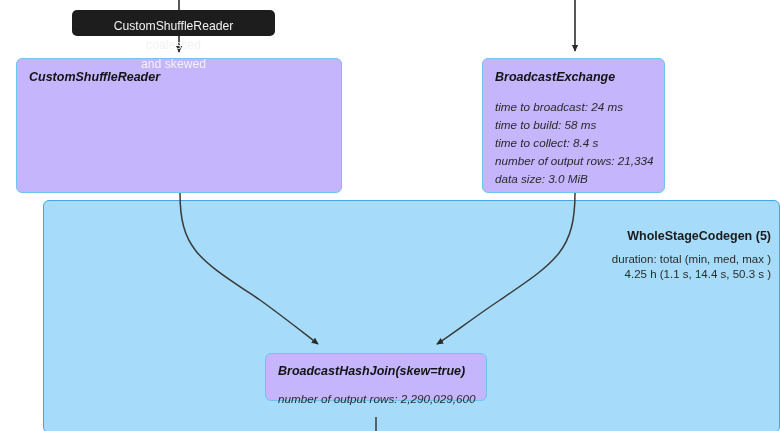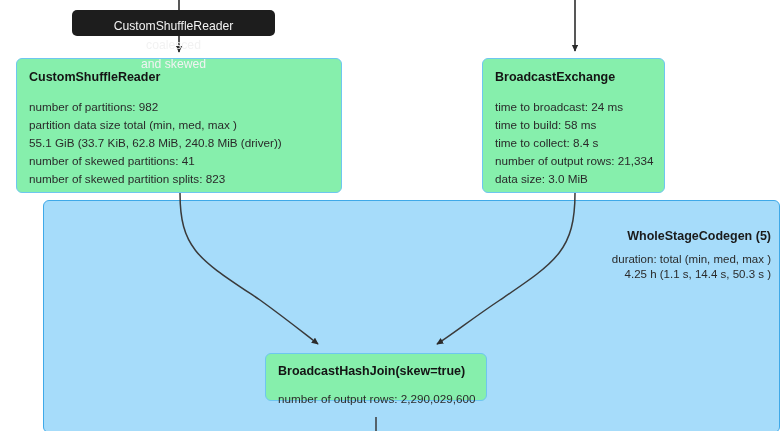--- a/index.html
+++ b/index.html
@@ -51,26 +51,27 @@
     color: #2a2a2a;
     line-height: 15px;
     text-align: right;
     white-space: nowrap;
     z-index: 3;
   }
 
   
   .node {
     position: absolute;
-    background: #86efac;
+    background: #c4b5fd;
     border: 1.2px solid #6ec6f0;
     border-radius: 6px;
     box-sizing: border-box;
     padding: 10px 12px 10px 12px;
     z-index: 4;
+    font-style: italic;
   }
   .node-title {
     font-size: 12.5px;
     font-weight: bold;
     color: #141414;
     line-height: 16px;
     white-space: nowrap;
   }
   .node-metrics {
     margin-top: 13px;
@@ -122,27 +123,20 @@
 
     <path d="M180,193 C180,250 200,260 260,300 C285,318 305,334 318,344" stroke="#3a3a3a" stroke-width="1.5" fill="none" marker-end="url(#arrowhead)"></path>
 
     <path d="M575,193 C575,250 556,262 500,300 C473,318 450,336 437,344" stroke="#3a3a3a" stroke-width="1.5" fill="none" marker-end="url(#arrowhead)"></path>
 
     <path d="M376,417 L376,431" stroke="#3a3a3a" stroke-width="1.5" fill="none"></path>
   </svg>
 
   <div class="node" style="left:16px; top:58px; width:326px; height:135px;">
     <div class="node-title">CustomShuffleReader</div>
-    <div class="node-metrics">
-      <div>number of partitions: 982</div>
-      <div>partition data size total (min, med, max )</div>
-      <div>55.1 GiB (33.7 KiB, 62.8 MiB, 240.8 MiB (driver))</div>
-      <div>number of skewed partitions: 41</div>
-      <div>number of skewed partition splits: 823</div>
-    </div>
   </div>
 
   <div class="node" style="left:482px; top:58px; width:183px; height:135px;">
     <div class="node-title">BroadcastExchange</div>
     <div class="node-metrics">
       <div>time to broadcast: 24 ms</div>
       <div>time to build: 58 ms</div>
       <div>time to collect: 8.4 s</div>
       <div>number of output rows: 21,334</div>
       <div>data size: 3.0 MiB</div>

